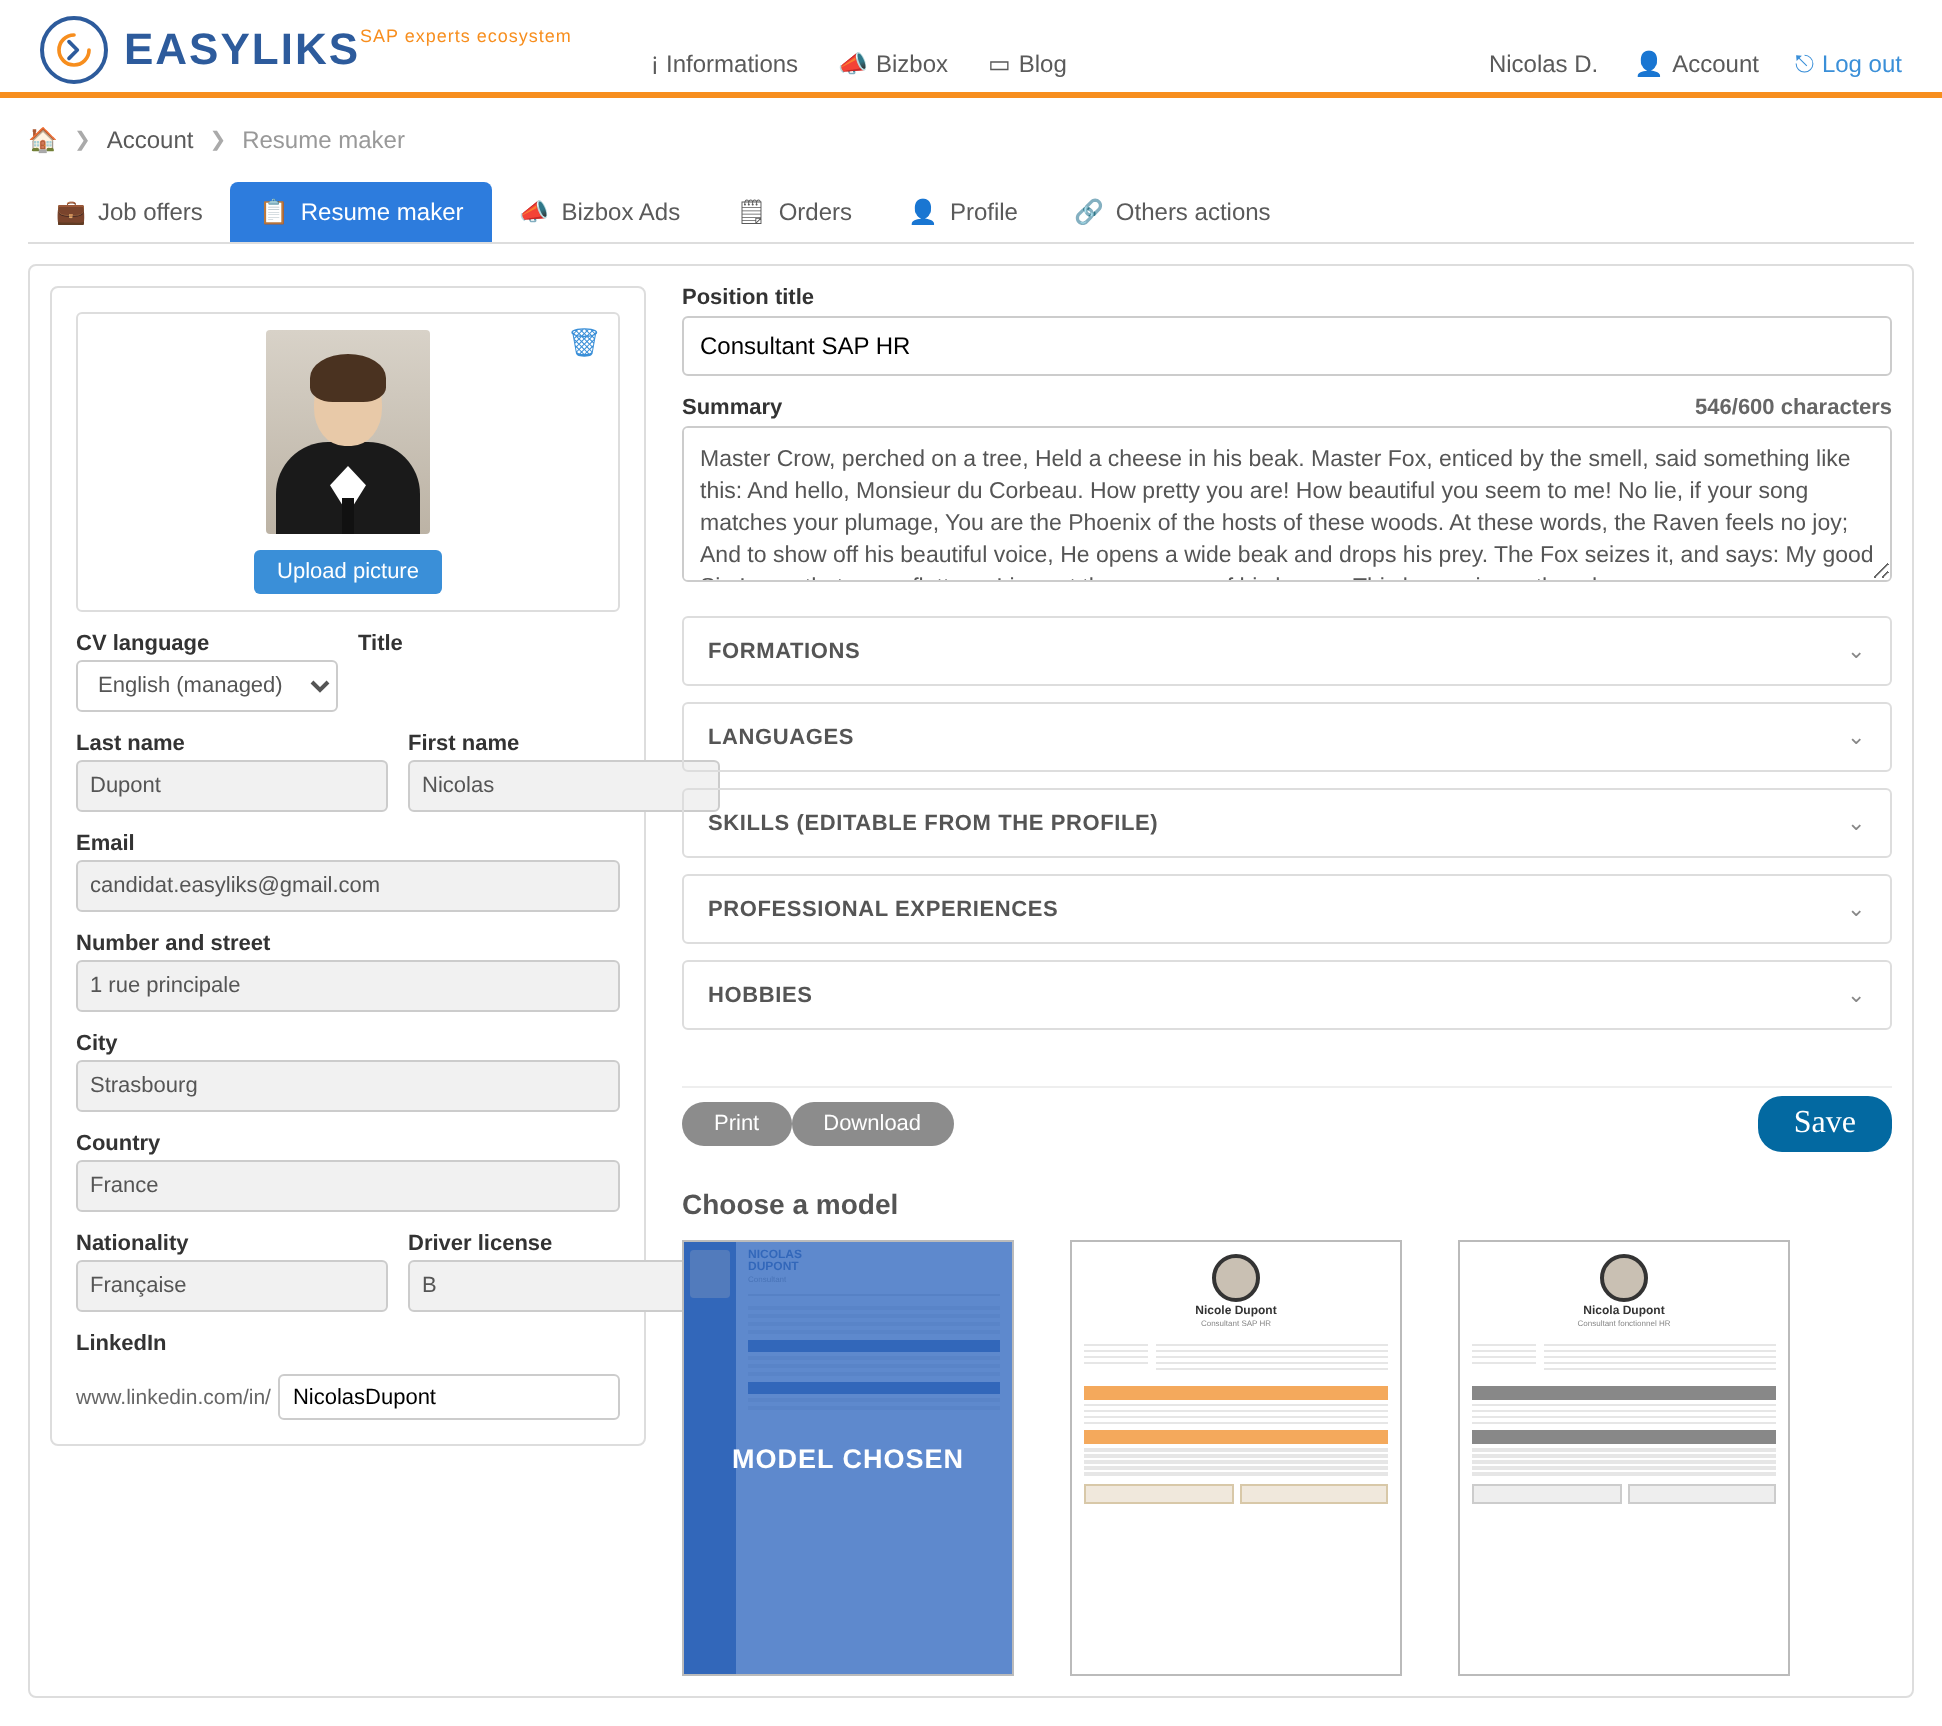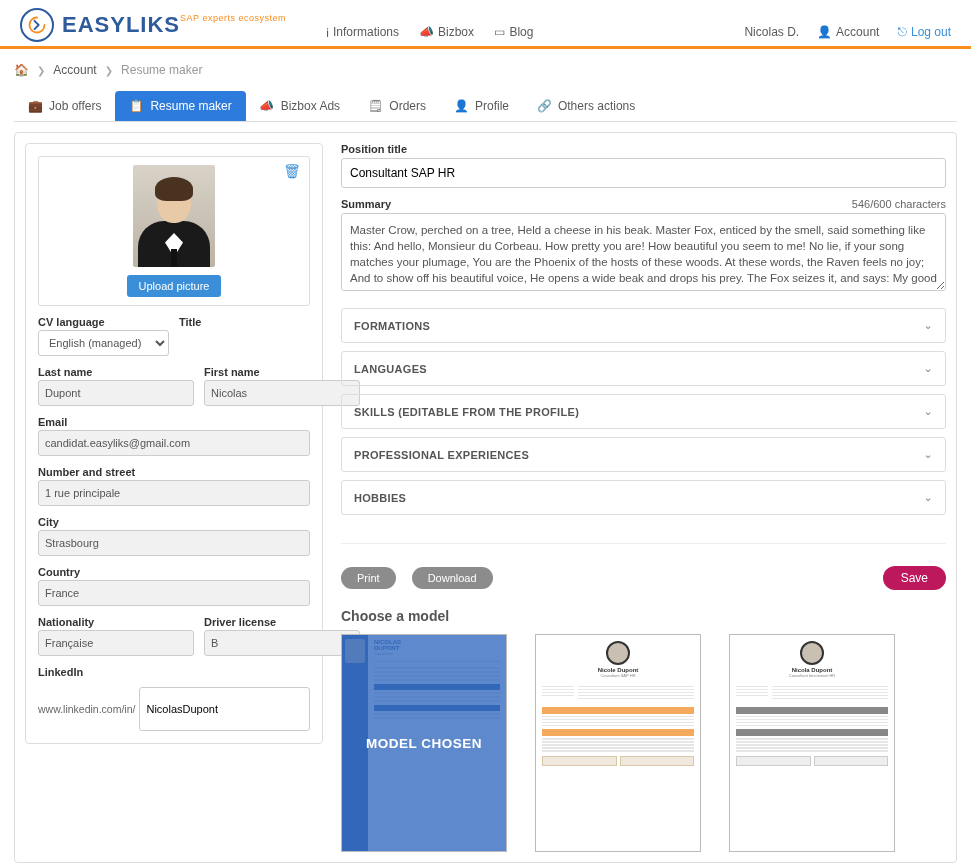--- a/index.html
+++ b/index.html
@@ -44,35 +44,35 @@
 .avatar-img .tie { position:absolute; left:50%; bottom:0; width:6px; height:18px; background:#111; transform:translateX(-50%);}
 .upload-btn { background: #3a8fd8; color: #fff; border: none; padding: 5px 12px; border-radius: 3px; font-size: 11px; cursor: pointer; }
 
 .form-row { display: flex; gap: 10px; margin-top: 10px; }
 .form-group { flex: 1; display: flex; flex-direction: column; gap: 2px; }
 .form-group label { font-size: 11px; font-weight: 600; color: #333; }
 .form-group input, .form-group select { border: 1px solid #ccc; border-radius: 3px; padding: 5px 6px; font-size: 11px; background: #f1f1f1; color: #555; height: 26px; }
 .form-group select { background: #fff; }
 .linkedin-row { display: flex; align-items: center; gap: 4px; margin-top: 4px; }
 .linkedin-row .prefix { font-size: 10.5px; color: #666; }
-.linkedin-row input { flex: 1; border: 1px solid #ccc; border-radius: 3px; padding: 5px 6px; font-size: 11px; background: #fff; height: 44px; }
+.linkedin-row input { flex: 1; border: 1px solid #ccc; border-radius: 3px; padding: 5px 6px; font-size: 11px; background: #fff; height: 23px; }
 
 .field-label { font-size: 11px; font-weight: 600; color: #333; margin-bottom: 3px; display: block; }
 .text-input { width: 100%; border: 1px solid #ccc; border-radius: 3px; padding: 6px 8px; font-size: 12px; height: 30px; }
 .summary-head { display: flex; justify-content: space-between; align-items: baseline; margin-top: 10px; }
-.char-count { font-size: 11px; color: #666; }
+.char-count { font-size: 11px; color: #666; font-weight: bold; }
 textarea.summary { width: 100%; border: 1px solid #ccc; border-radius: 3px; padding: 8px; font-size: 11.5px; line-height: 1.4; height: 78px; resize: vertical; color: #555; font-family: inherit; }
 
 .accordion { margin-top: 14px; display: flex; flex-direction: column; gap: 8px; }
 .acc-item { border: 1px solid #ddd; border-radius: 3px; padding: 10px 12px; display: flex; justify-content: space-between; align-items: center; font-size: 11px; font-weight: 700; color: #555; cursor: pointer; letter-spacing: 0.3px; }
 .acc-item .chev { font-weight: normal; color: #888; }
 
-.action-row { margin-top: 28px; display: flex; gap: 16px; align-items: center; border-top: 1px solid #eee; padding-top: 22px; }
+.action-row { margin-top: 28px; display: flex; gap: 0; align-items: center; border-top: 1px solid #eee; padding-top: 4px; }
 .btn-grey { background: #8c8c8c; color: #fff; border: none; padding: 5px 16px; border-radius: 12px; font-size: 11px; cursor: pointer; }
-.btn-blue { background: #be185d; color: #fff; border: none; padding: 5px 18px; border-radius: 12px; font-size: 12px; cursor: pointer; margin-left: auto; }
+.btn-blue { background: #0369a1; color: #fff; border: none; padding: 5px 18px; border-radius: 12px; font-size: 16px; cursor: pointer; margin-left: auto; font-family: Liberation Serif, serif; }
 
 .choose-title { font-size: 14px; font-weight: 700; color: #555; margin: 18px 0 10px; }
 .models { display: flex; gap: 28px; }
 .model { width: 166px; height: 218px; border: 1px solid #bbb; background: #fff; position: relative; cursor: pointer; overflow: hidden; }
 .model .overlay { position: absolute; inset: 0; background: rgba(49,104,191,0.78); display: flex; align-items: center; justify-content: center; color: #fff; font-weight: 700; font-size: 13.5px; letter-spacing: 0.5px; }
 
 .m1 { display:flex; }
 .m1 .side { width:26px; background:#3a66a8; }
 .m1 .side .ph { width:20px; height:24px; background:#c9c0b3; margin:4px auto; border-radius:2px;}
 .m1 .body1 { flex:1; padding:4px 6px; }

